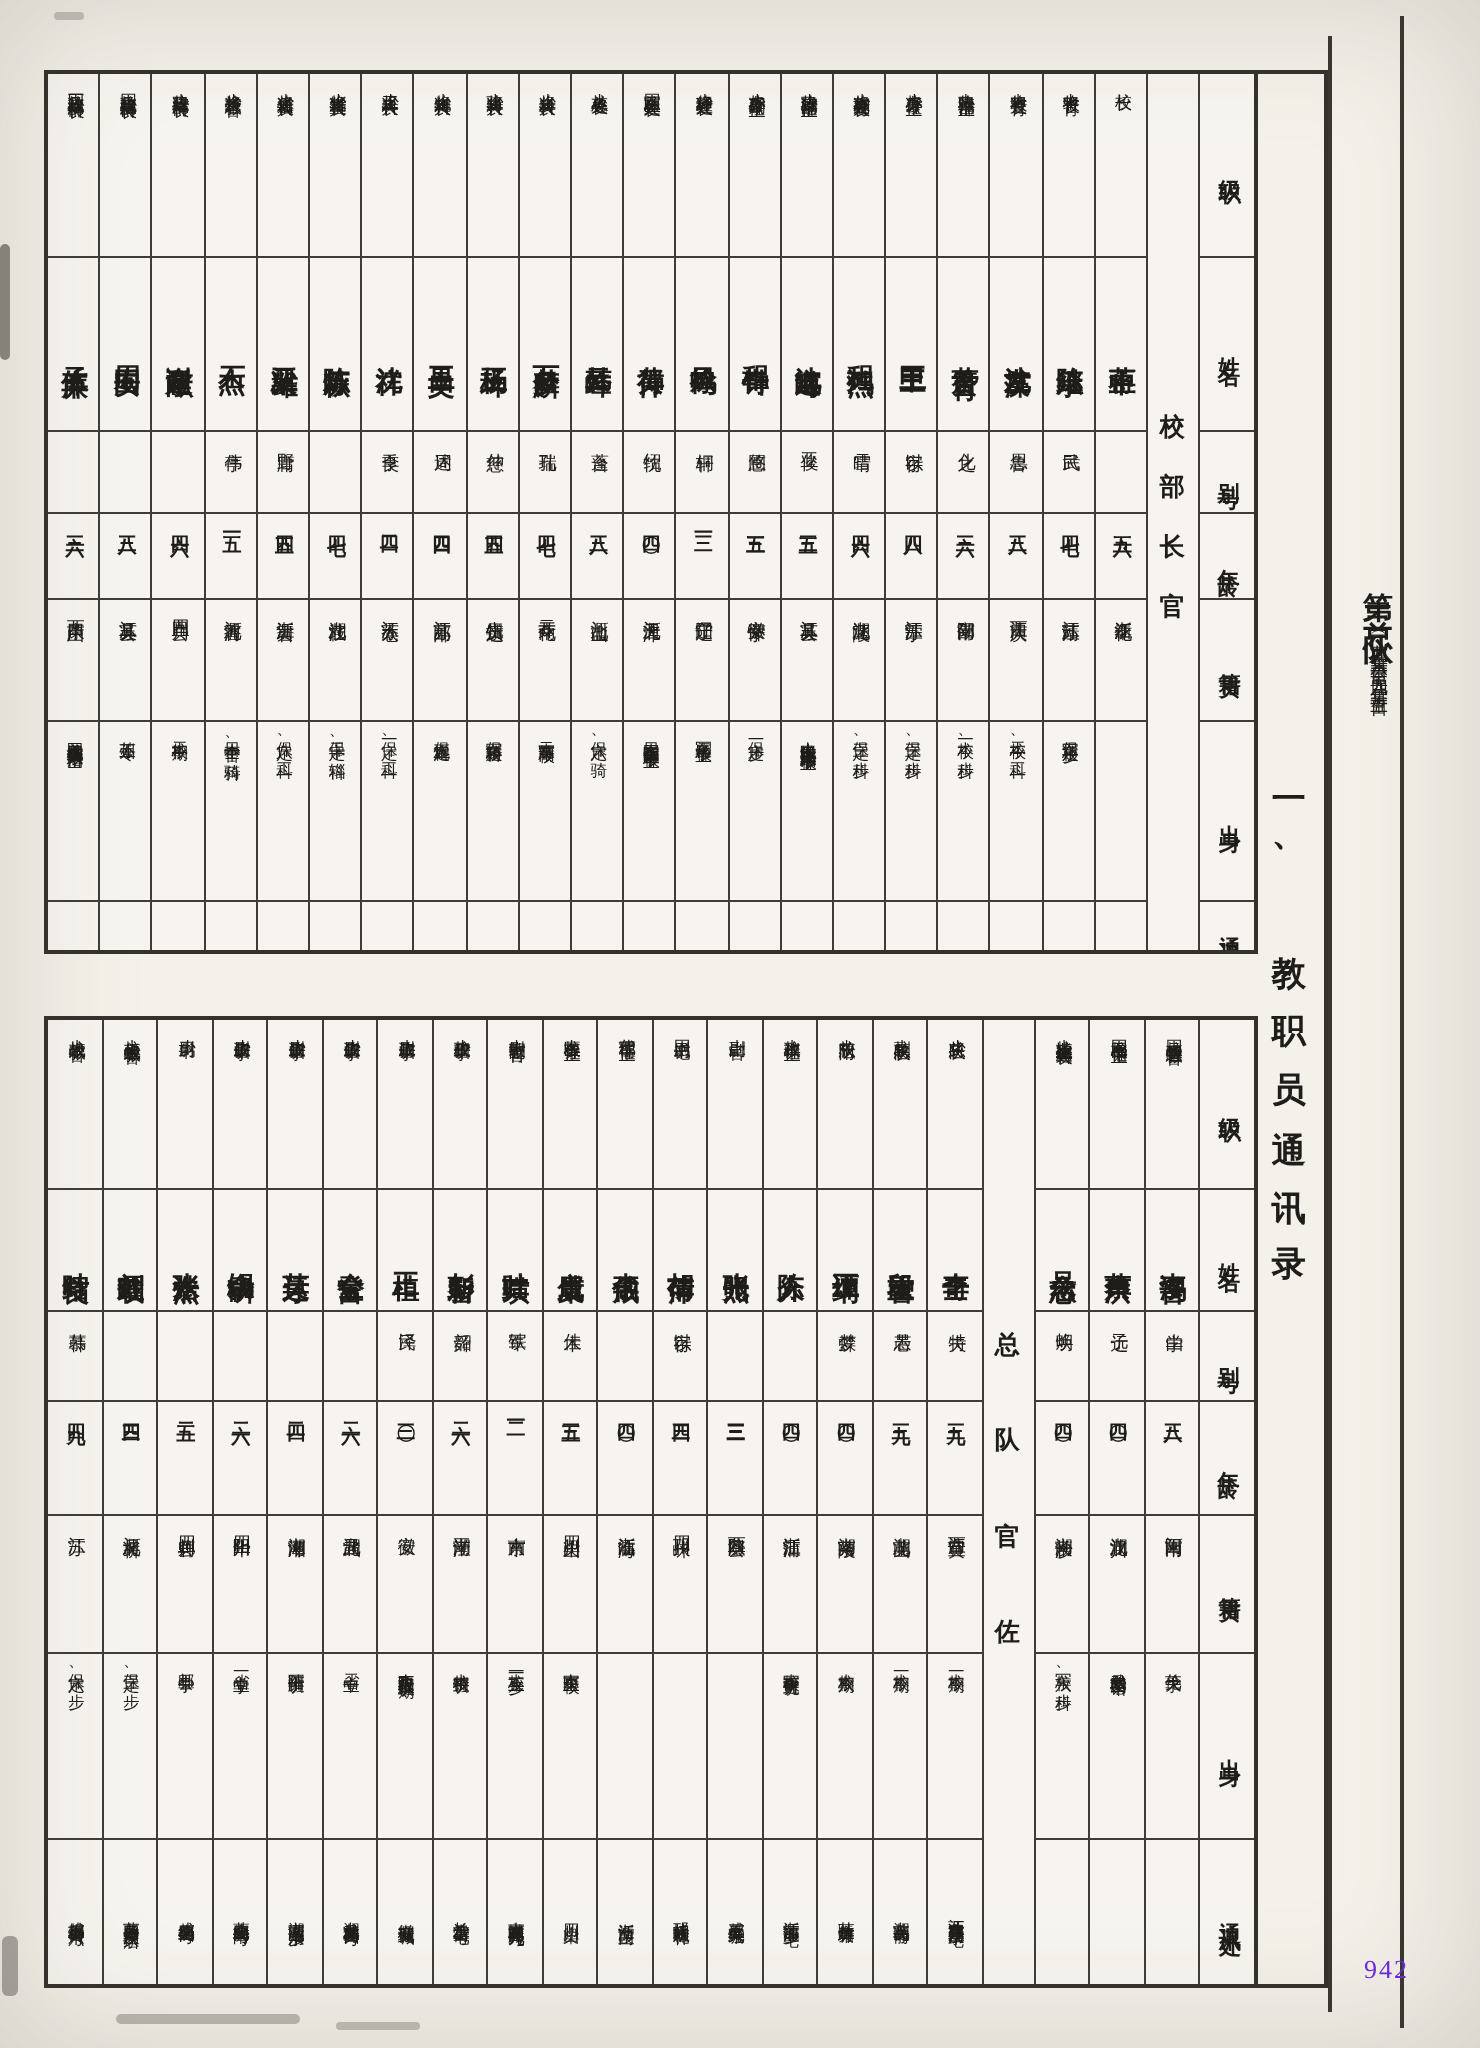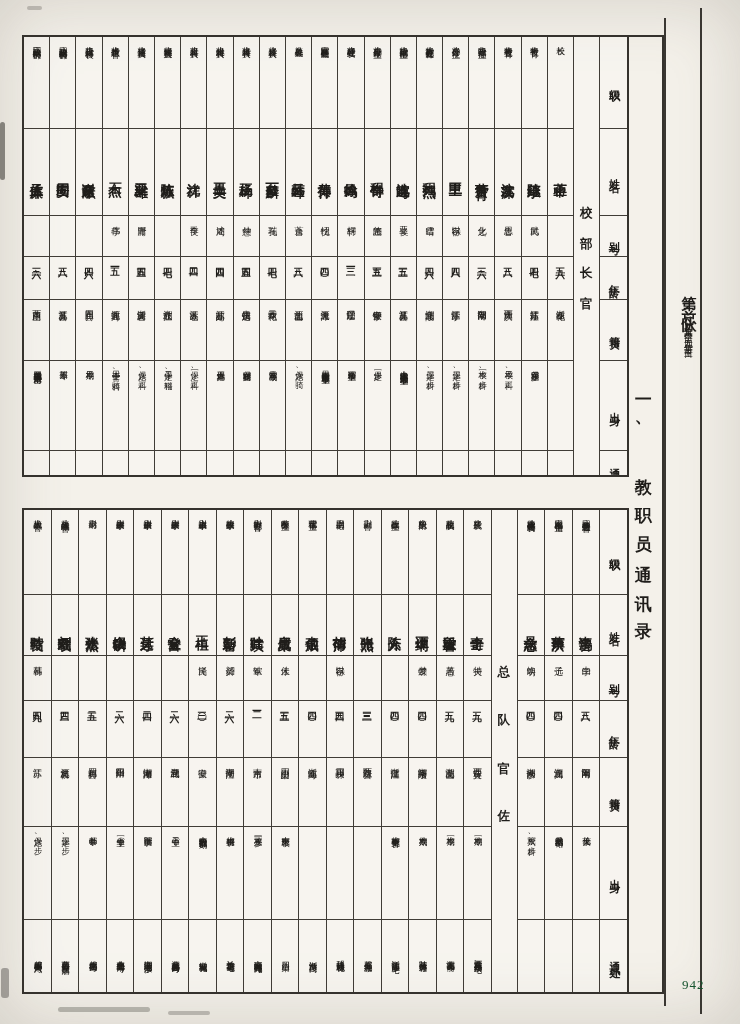--- a/index.html
+++ b/index.html
@@ -43,21 +43,21 @@
   #t2 .glabel .vt{font-size:12.5px;font-weight:bold;letter-spacing:48px;}
 
   
   .strip{position:absolute;left:625px;top:35px;width:37px;height:955px;border:2px solid #35322d;border-left:none;display:flex;align-items:center;justify-content:center;}
   .strip .vt{font-size:17px;font-weight:bold;letter-spacing:29px;}
   .ruleA{position:absolute;left:664px;top:18px;width:2px;height:988px;background:#3a3732;}
   .ruleB{position:absolute;left:700px;top:8px;width:1.5px;height:1006px;background:#3a3732;}
   .volume{position:absolute;left:667px;top:284px;width:32px;writing-mode:vertical-rl;text-orientation:upright;text-align:start;}
   .volume .big{font-size:15px;font-weight:bold;letter-spacing:7px;}
   .volume .small{font-size:8.8px;letter-spacing:1.5px;line-height:1.1;}
-  .pageno{position:absolute;left:682px;top:977px;font-family:"Liberation Serif","DejaVu Serif",serif;font-size:13px;letter-spacing:1px;color:#14532d;}
+  .pageno{position:absolute;left:682px;top:977px;font-family:"Liberation Serif","DejaVu Serif",serif;font-size:13px;letter-spacing:1px;color:#6d28d9;}
 
   
   .art{position:absolute;background:rgba(38,35,30,.5);border-radius:3px;}
   .a1{left:0;top:122px;width:5px;height:58px;}
   .a2{left:1px;top:968px;width:8px;height:30px;opacity:.7;}
   .a3{left:58px;top:1007px;width:92px;height:5px;opacity:.55;}
   .a4{left:168px;top:1011px;width:42px;height:4px;opacity:.5;}
   .a5{left:27px;top:6px;width:15px;height:4px;opacity:.45;}
 </style>
 </head>

